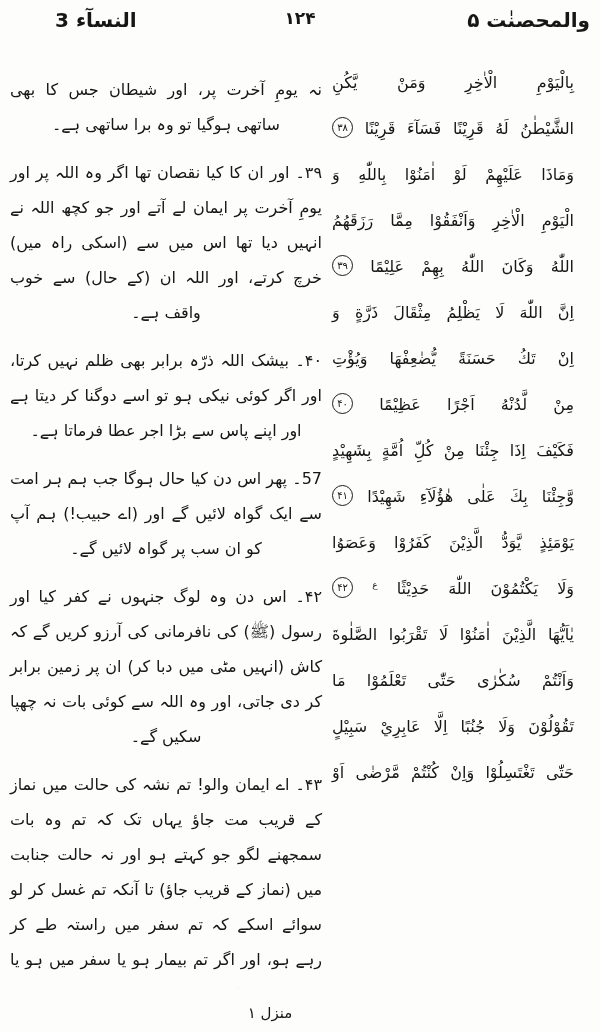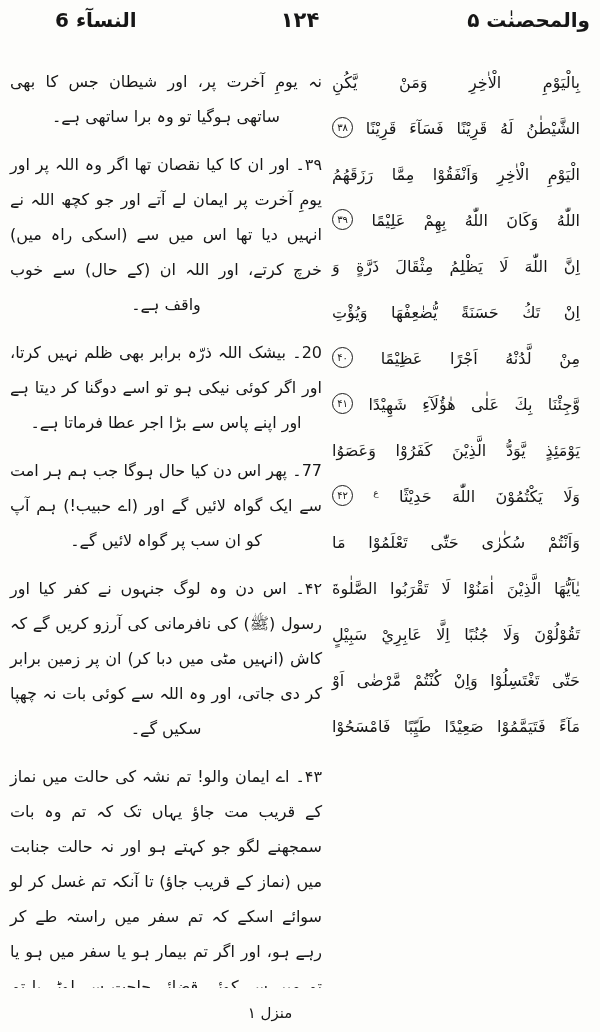--- a/index.html
+++ b/index.html
@@ -27,42 +27,42 @@
   }
   .hdr span {
     position: absolute;
     top: 0;
     font-size: 20px;
     font-weight: bold;
     white-space: nowrap;
     direction: rtl;
   }
   .hdr .h-right { right: 10px; }
-  .hdr .h-center { left: 50%; transform: translateX(-50%); font-size: 21px; }
+  .hdr .h-center { left: 50%; transform: translateX(-50%); font-size: 17px; }
   .hdr .h-left { left: 55px; }
   
   .cols {
     position: absolute;
     top: 58px;
     left: 0;
     right: 0;
     height: 930px;
     display: flex;
     flex-direction: row;
     overflow: hidden;
   }
   .col-urdu {
     flex: 0 0 312px;
     padding: 6px 6px 0 10px;
     direction: rtl;
     overflow: hidden;
   }
   .col-arabic {
     flex: 1 1 auto;
-    padding: 2px 20px 0 4px;
+    padding: 2px 26px 0 4px;
     direction: rtl;
     overflow: hidden;
   }
   
   .aline {
     font-size: 16px;
     line-height: 46px;
     text-align: justify;
     text-align-last: justify;
     font-weight: 500;
@@ -82,21 +82,21 @@
     top: -2px;
     box-sizing: border-box;
   }
   .ruku-mark {
     font-size: 9px;
     vertical-align: super;
     line-height: 0;
   }
   
   .upara {
-    margin: 0 0 13px 0;
+    margin: 8px 0 13px 0;
     font-size: 16px;
     line-height: 35px;
     text-align: justify;
     text-align-last: center;
   }
   .pnum { white-space: nowrap; }
   
   .ftr {
     position: absolute;
     bottom: 10px;
@@ -108,48 +108,49 @@
   }
 </style>
 </head>
 <body>
 
 <div class="page">
 
   <div class="hdr">
     <span class="h-right" dir="rtl">والمحصنٰت ۵</span>
     <span class="h-center" dir="rtl">۱۲۴</span>
-    <span class="h-left" dir="rtl">النسآء 6</span>
+    <span class="h-left" dir="rtl">النسآء 3</span>
   </div>
 
   <div class="cols">
     <div class="col-urdu" id="urdu-col">
         <p class="upara"><span>نہ یومِ آخرت پر، اور شیطان جس کا بھی ساتھی ہوگیا تو وہ برا ساتھی ہے۔</span></p>
         <p class="upara"><span class="pnum">۳۹۔ </span><span>اور ان کا کیا نقصان تھا اگر وہ اللہ پر اور یومِ آخرت پر ایمان لے آتے اور جو کچھ اللہ نے انہیں دیا تھا اس میں سے (اسکی راہ میں) خرچ کرتے، اور اللہ ان (کے حال) سے خوب واقف ہے۔</span></p>
-        <p class="upara"><span class="pnum">20۔ </span><span>بیشک اللہ ذرّہ برابر بھی ظلم نہیں کرتا، اور اگر کوئی نیکی ہو تو اسے دوگنا کر دیتا ہے اور اپنے پاس سے بڑا اجر عطا فرماتا ہے۔</span></p>
-        <p class="upara"><span class="pnum">77۔ </span><span>پھر اس دن کیا حال ہوگا جب ہم ہر امت سے ایک گواہ لائیں گے اور (اے حبیب!) ہم آپ کو ان سب پر گواہ لائیں گے۔</span></p>
+        <p class="upara"><span class="pnum">۴۰۔ </span><span>بیشک اللہ ذرّہ برابر بھی ظلم نہیں کرتا، اور اگر کوئی نیکی ہو تو اسے دوگنا کر دیتا ہے اور اپنے پاس سے بڑا اجر عطا فرماتا ہے۔</span></p>
+        <p class="upara"><span class="pnum">57۔ </span><span>پھر اس دن کیا حال ہوگا جب ہم ہر امت سے ایک گواہ لائیں گے اور (اے حبیب!) ہم آپ کو ان سب پر گواہ لائیں گے۔</span></p>
         <p class="upara"><span class="pnum">۴۲۔ </span><span>اس دن وہ لوگ جنہوں نے کفر کیا اور رسول (ﷺ) کی نافرمانی کی آرزو کریں گے کہ کاش (انہیں مٹی میں دبا کر) ان پر زمین برابر کر دی جاتی، اور وہ اللہ سے کوئی بات نہ چھپا سکیں گے۔</span></p>
         <p class="upara"><span class="pnum">۴۳۔ </span><span>اے ایمان والو! تم نشہ کی حالت میں نماز کے قریب مت جاؤ یہاں تک کہ تم وہ بات سمجھنے لگو جو کہتے ہو اور نہ حالت جنابت میں (نماز کے قریب جاؤ) تا آنکہ تم غسل کر لو سوائے اسکے کہ تم سفر میں راستہ طے کر رہے ہو، اور اگر تم بیمار ہو یا سفر میں ہو یا تم میں سے کوئی قضائے حاجت سے لوٹے یا تم نے (اپنی) عورتوں سے مباشرت کی ہو پھر تم پانی نہ پا سکو تو تم پاک مٹی سے تیمّم کر لو پس اپنے چہروں اور اپنے ہاتھوں پر مسح کر لیا کرو، بیشک اللہ</span></p>
       </div>
     <div class="col-arabic" id="arabic-col">
         <div class="aline"><span>بِالْيَوْمِ الْاٰخِرِ وَمَنْ يَّكُنِ</span></div>
         <div class="aline"><span>الشَّيْطٰنُ لَهُ قَرِيْنًا فَسَآءَ قَرِيْنًا</span> <span class="vnum">۳۸</span></div>
+        <div class="aline"><span>وَمَاذَا عَلَيْهِمْ لَوْ اٰمَنُوْا بِاللّٰهِ وَ</span></div>
         <div class="aline"><span>الْيَوْمِ الْاٰخِرِ وَاَنْفَقُوْا مِمَّا رَزَقَهُمُ</span></div>
         <div class="aline"><span>اللّٰهُ وَكَانَ اللّٰهُ بِهِمْ عَلِيْمًا</span> <span class="vnum">۳۹</span></div>
         <div class="aline"><span>اِنَّ اللّٰهَ لَا يَظْلِمُ مِثْقَالَ ذَرَّةٍ وَ</span></div>
         <div class="aline"><span>اِنْ تَكُ حَسَنَةً يُّضٰعِفْهَا وَيُؤْتِ</span></div>
         <div class="aline"><span>مِنْ لَّدُنْهُ اَجْرًا عَظِيْمًا</span> <span class="vnum">۴۰</span></div>
+        <div class="aline"><span>فَكَيْفَ اِذَا جِئْنَا مِنْ كُلِّ اُمَّةٍ بِشَهِيْدٍ</span></div>
         <div class="aline"><span>وَّجِئْنَا بِكَ عَلٰى هٰؤُلَآءِ شَهِيْدًا</span> <span class="vnum">۴۱</span></div>
         <div class="aline"><span>يَوْمَئِذٍ يَّوَدُّ الَّذِيْنَ كَفَرُوْا وَعَصَوُا</span></div>
         <div class="aline"><span>وَلَا يَكْتُمُوْنَ اللّٰهَ حَدِيْثًا</span> <span class="ruku-mark">ع</span> <span class="vnum">۴۲</span></div>
+        <div class="aline"><span>يٰاَيُّهَا الَّذِيْنَ اٰمَنُوْا لَا تَقْرَبُوا الصَّلٰوةَ</span></div>
         <div class="aline"><span>وَاَنْتُمْ سُكٰرٰى حَتّٰى تَعْلَمُوْا مَا</span></div>
-        <div class="aline"><span>يٰاَيُّهَا الَّذِيْنَ اٰمَنُوْا لَا تَقْرَبُوا الصَّلٰوةَ</span></div>
         <div class="aline"><span>تَقُوْلُوْنَ وَلَا جُنُبًا اِلَّا عَابِرِيْ سَبِيْلٍ</span></div>
         <div class="aline"><span>حَتّٰى تَغْتَسِلُوْا وَاِنْ كُنْتُمْ مَّرْضٰى اَوْ</span></div>
-        <div class="aline"><span>مَآءً فَتَيَمَّمُوْا صَعِيْدًا طَيِّبًا فَامْسَحُوْا</span></div>
       </div>
   </div>
 
   <div class="ftr">
     <span>منزل ۱</span>
   </div>
 
 </div>
 
 </body></html>

